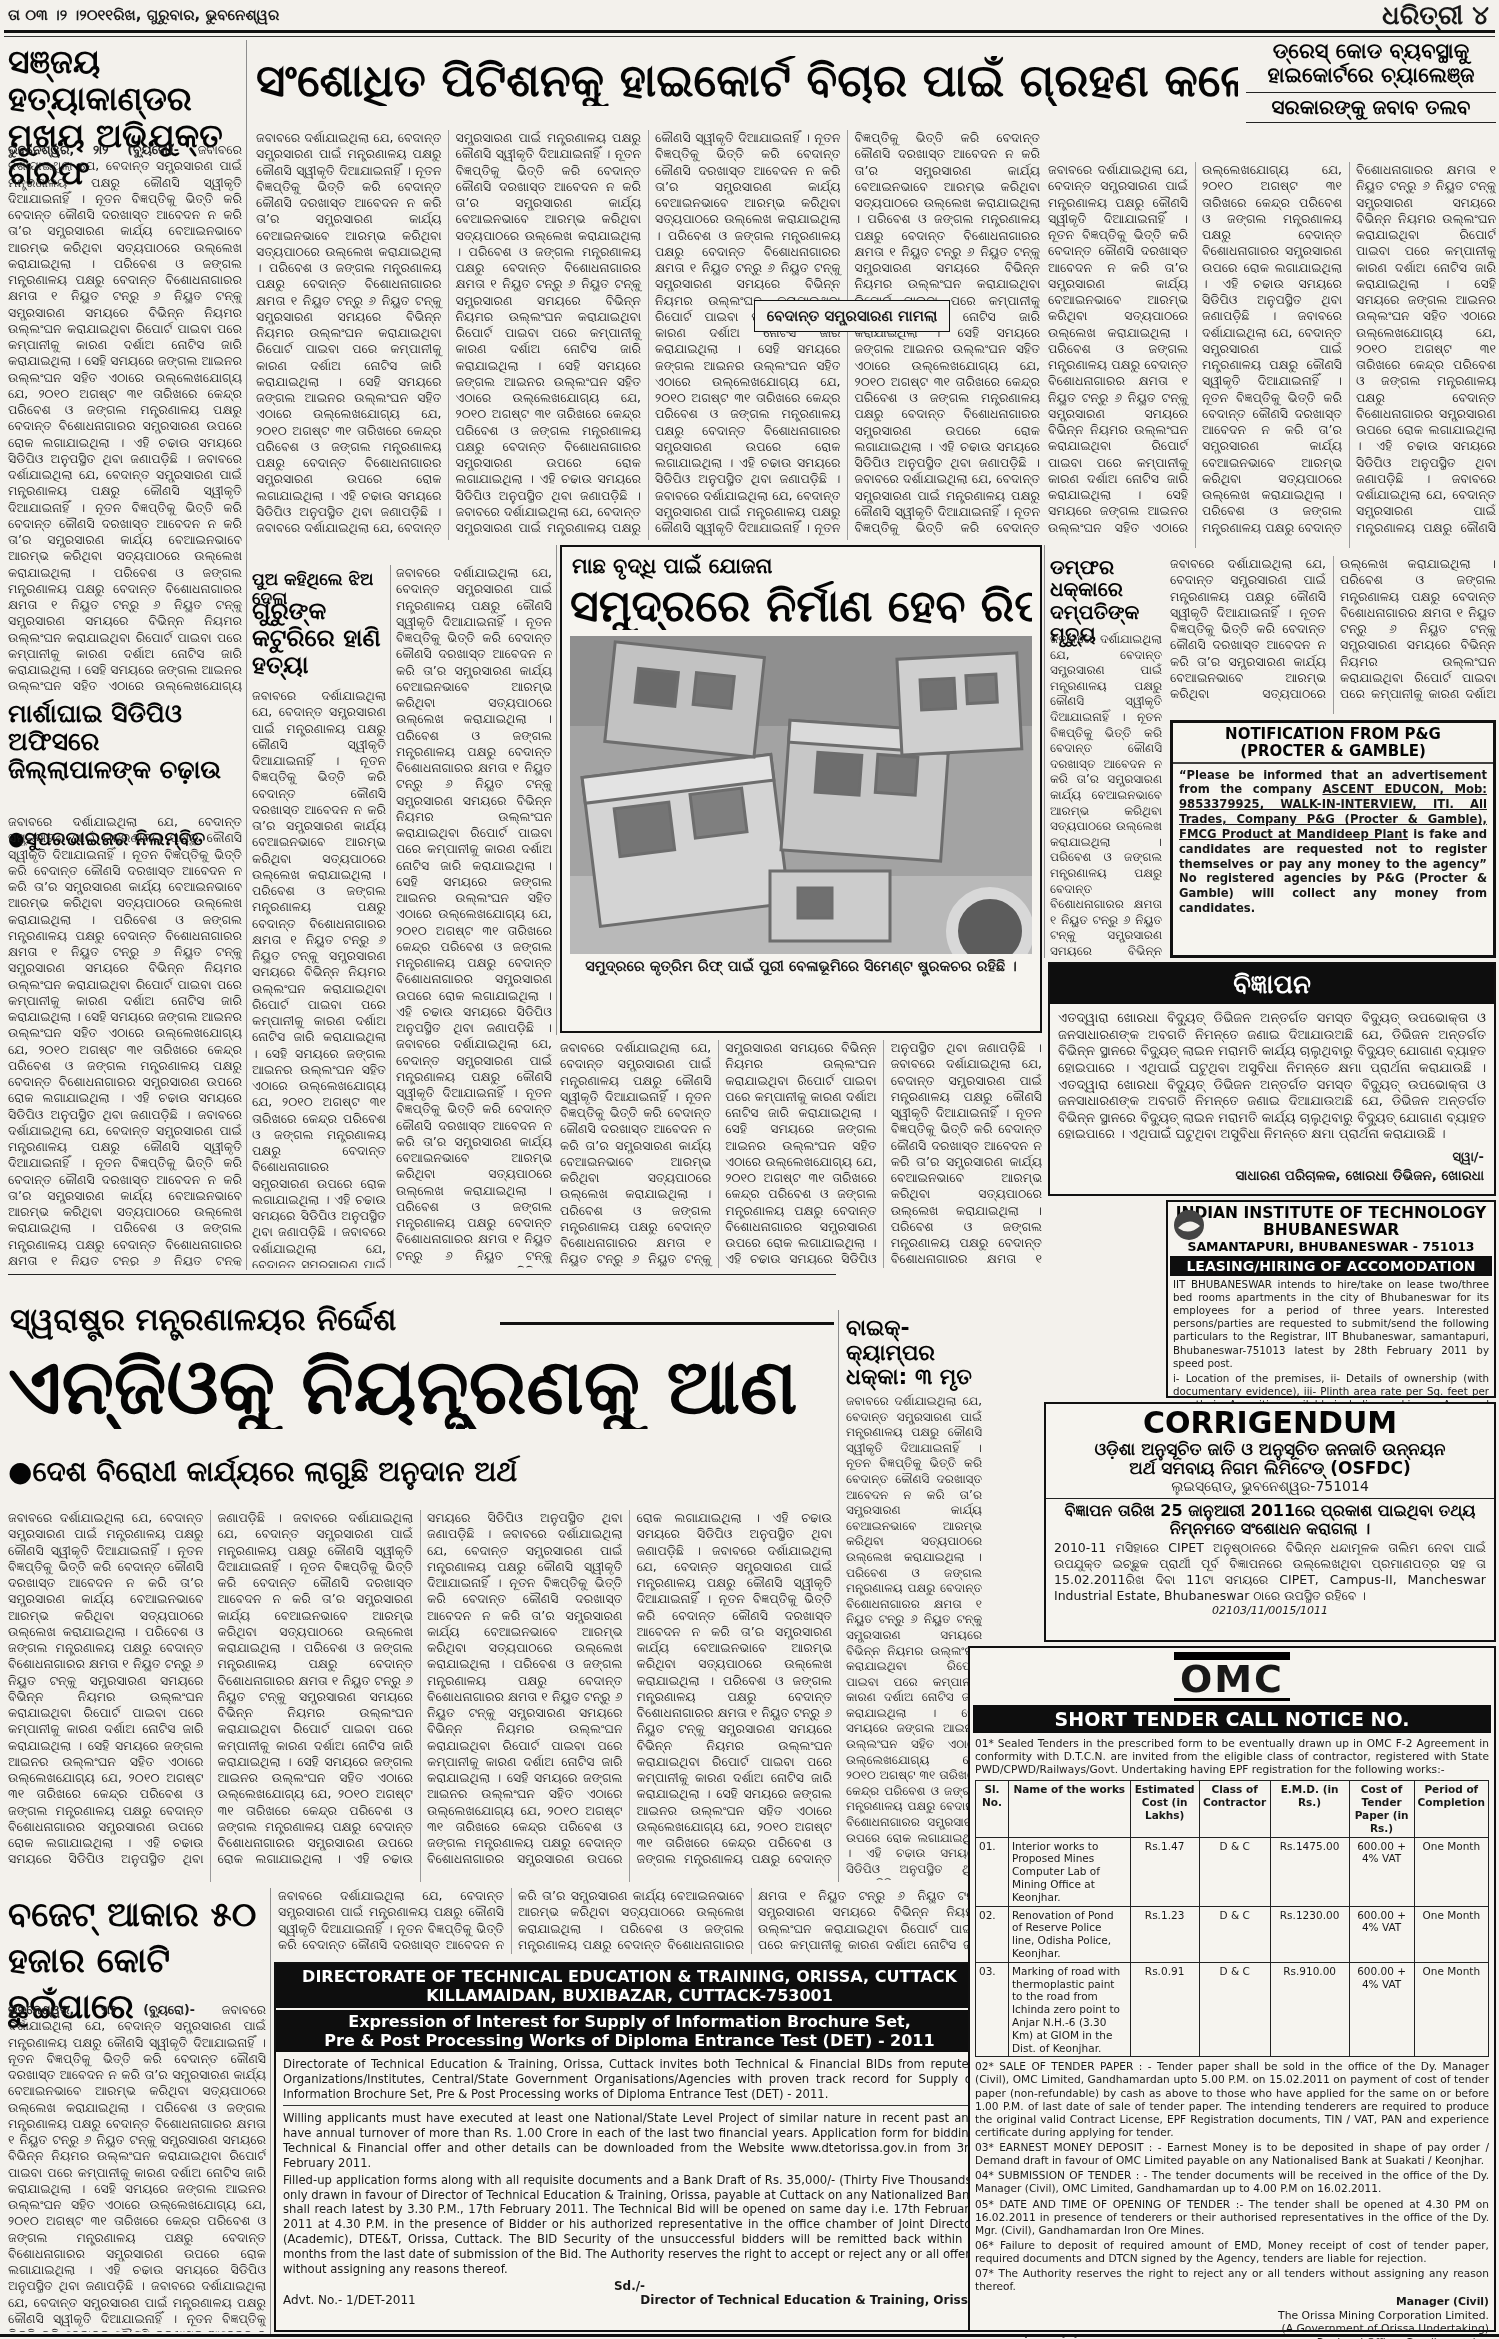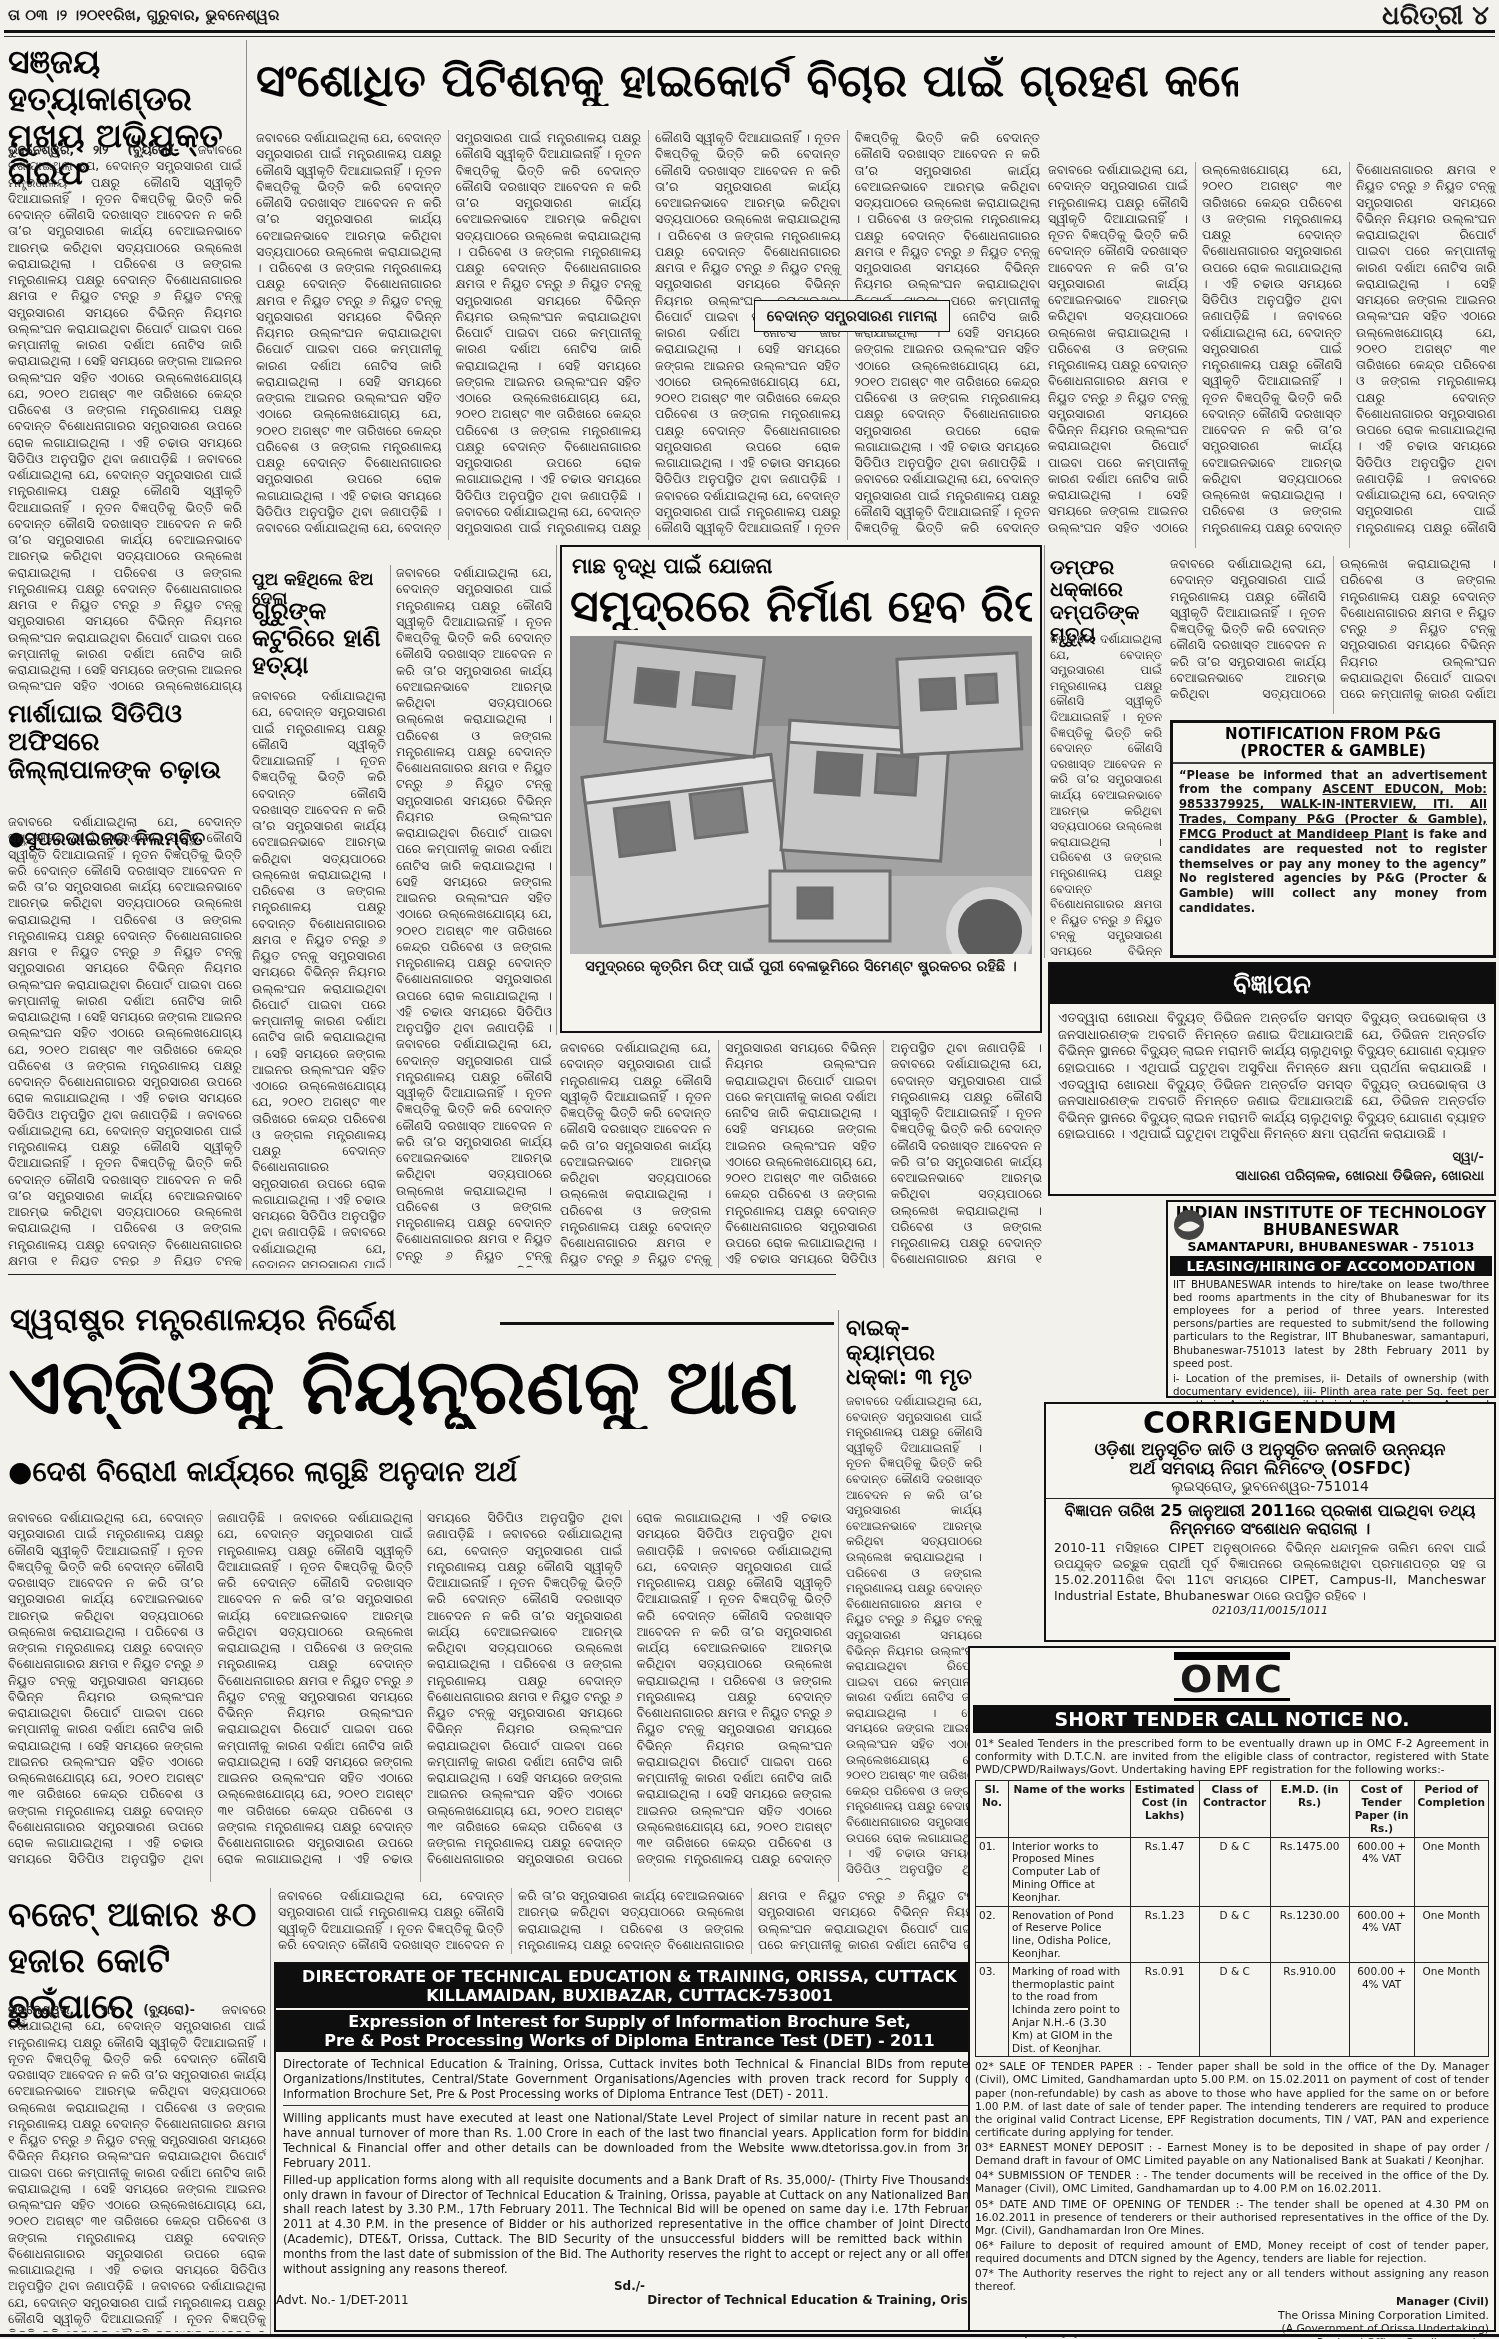--- a/index.html
+++ b/index.html
@@ -49,20 +49,26 @@
     <span>●</span><span>ସୁପରଭାଇଜର ନିଲମ୍ବିତ</span>
   </div>
   <div class="abs body-text" style="left:8px;top:814px;width:234px;height:452px;">ଜବାବରେ ଦର୍ଶାଯାଇଥିଲା ଯେ, ବେଦାନ୍ତ ସମ୍ପ୍ରସାରଣ ପାଇଁ ମନ୍ତ୍ରଣାଳୟ ପକ୍ଷରୁ କୌଣସି ସ୍ୱୀକୃତି ଦିଆଯାଇନାହିଁ । ନୂତନ ବିଜ୍ଞପ୍ତିକୁ ଭିତ୍ତି କରି ବେଦାନ୍ତ କୌଣସି ଦରଖାସ୍ତ ଆବେଦନ ନ କରି ତା’ର ସମ୍ପ୍ରସାରଣ କାର୍ଯ୍ୟ ବେଆଇନଭାବେ ଆରମ୍ଭ କରିଥିବା ସତ୍ୟପାଠରେ ଉଲ୍ଲେଖ କରାଯାଇଥିଲା । ପରିବେଶ ଓ ଜଙ୍ଗଲ ମନ୍ତ୍ରଣାଳୟ ପକ୍ଷରୁ ବେଦାନ୍ତ ବିଶୋଧନାଗାରର କ୍ଷମତା ୧ ନିୟୁତ ଟନ୍‌ରୁ ୬ ନିୟୁତ ଟନ୍‌କୁ ସମ୍ପ୍ରସାରଣ ସମୟରେ ବିଭିନ୍ନ ନିୟମର ଉଲ୍ଲଂଘନ କରାଯାଇଥିବା ରିପୋର୍ଟ ପାଇବା ପରେ କମ୍ପାନୀକୁ କାରଣ ଦର୍ଶାଅ ନୋଟିସ ଜାରି କରାଯାଇଥିଲା । ସେହି ସମୟରେ ଜଙ୍ଗଲ ଆଇନର ଉଲ୍ଲଂଘନ ସହିତ ଏଠାରେ ଉଲ୍ଲେଖଯୋଗ୍ୟ ଯେ, ୨୦୧୦ ଅଗଷ୍ଟ ୩୧ ତାରିଖରେ କେନ୍ଦ୍ର ପରିବେଶ ଓ ଜଙ୍ଗଲ ମନ୍ତ୍ରଣାଳୟ ପକ୍ଷରୁ ବେଦାନ୍ତ ବିଶୋଧନାଗାରର ସମ୍ପ୍ରସାରଣ ଉପରେ ରୋକ ଲଗାଯାଇଥିଲା । ଏହି ଚଢାଉ ସମୟରେ ସିଡିପିଓ ଅନୁପସ୍ଥିତ ଥିବା ଜଣାପଡ଼ିଛି । ଜବାବରେ ଦର୍ଶାଯାଇଥିଲା ଯେ, ବେଦାନ୍ତ ସମ୍ପ୍ରସାରଣ ପାଇଁ ମନ୍ତ୍ରଣାଳୟ ପକ୍ଷରୁ କୌଣସି ସ୍ୱୀକୃତି ଦିଆଯାଇନାହିଁ । ନୂତନ ବିଜ୍ଞପ୍ତିକୁ ଭିତ୍ତି କରି ବେଦାନ୍ତ କୌଣସି ଦରଖାସ୍ତ ଆବେଦନ ନ କରି ତା’ର ସମ୍ପ୍ରସାରଣ କାର୍ଯ୍ୟ ବେଆଇନଭାବେ ଆରମ୍ଭ କରିଥିବା ସତ୍ୟପାଠରେ ଉଲ୍ଲେଖ କରାଯାଇଥିଲା । ପରିବେଶ ଓ ଜଙ୍ଗଲ ମନ୍ତ୍ରଣାଳୟ ପକ୍ଷରୁ ବେଦାନ୍ତ ବିଶୋଧନାଗାରର କ୍ଷମତା ୧ ନିୟୁତ ଟନ୍‌ରୁ ୬ ନିୟୁତ ଟନ୍‌କୁ ସମ୍ପ୍ରସାରଣ ସମୟରେ ବିଭିନ୍ନ ନିୟମର ଉଲ୍ଲଂଘନ କରାଯାଇଥିବା ରିପୋର୍ଟ ପାଇବା ପରେ କମ୍ପାନୀକୁ କାରଣ ଦର୍ଶାଅ ନୋଟିସ ଜାରି କରାଯାଇଥିଲା । ସେହି ସମୟରେ ଜଙ୍ଗଲ ଆଇନର ଉଲ୍ଲଂଘନ ସହିତ ଏଠାରେ ଉଲ୍ଲେଖଯୋଗ୍ୟ ଯେ, ୨୦୧୦ ଅଗଷ୍ଟ ୩୧ ତାରିଖରେ କେନ୍ଦ୍ର ପରିବେଶ ଓ ଜଙ୍ଗଲ ମନ୍ତ୍ରଣାଳୟ ପକ୍ଷରୁ ବେଦାନ୍ତ ବିଶୋଧନାଗାରର ସମ୍ପ୍ରସାରଣ ଉପରେ ରୋକ ଲଗାଯାଇଥିଲା । ଏହି ଚଢାଉ ସମୟରେ ସିଡିପିଓ ଅନୁପସ୍ଥିତ ଥିବା ଜଣାପଡ଼ିଛି ।</div>
 
   <div class="vrule" style="left:246px;top:40px;height:1230px;"></div>
 
   <div class="abs hl nowrap" style="left:256px;top:56px;width:982px;font-size:45px;">ସଂଶୋଧିତ ପିଟିଶନକୁ ହାଇକୋର୍ଟ ବିଚାର ପାଇଁ ଗ୍ରହଣ କଲେ</div>
   <div class="abs body-text cols4" style="left:256px;top:130px;width:784px;height:410px;">ଜବାବରେ ଦର୍ଶାଯାଇଥିଲା ଯେ, ବେଦାନ୍ତ ସମ୍ପ୍ରସାରଣ ପାଇଁ ମନ୍ତ୍ରଣାଳୟ ପକ୍ଷରୁ କୌଣସି ସ୍ୱୀକୃତି ଦିଆଯାଇନାହିଁ । ନୂତନ ବିଜ୍ଞପ୍ତିକୁ ଭିତ୍ତି କରି ବେଦାନ୍ତ କୌଣସି ଦରଖାସ୍ତ ଆବେଦନ ନ କରି ତା’ର ସମ୍ପ୍ରସାରଣ କାର୍ଯ୍ୟ ବେଆଇନଭାବେ ଆରମ୍ଭ କରିଥିବା ସତ୍ୟପାଠରେ ଉଲ୍ଲେଖ କରାଯାଇଥିଲା । ପରିବେଶ ଓ ଜଙ୍ଗଲ ମନ୍ତ୍ରଣାଳୟ ପକ୍ଷରୁ ବେଦାନ୍ତ ବିଶୋଧନାଗାରର କ୍ଷମତା ୧ ନିୟୁତ ଟନ୍‌ରୁ ୬ ନିୟୁତ ଟନ୍‌କୁ ସମ୍ପ୍ରସାରଣ ସମୟରେ ବିଭିନ୍ନ ନିୟମର ଉଲ୍ଲଂଘନ କରାଯାଇଥିବା ରିପୋର୍ଟ ପାଇବା ପରେ କମ୍ପାନୀକୁ କାରଣ ଦର୍ଶାଅ ନୋଟିସ ଜାରି କରାଯାଇଥିଲା । ସେହି ସମୟରେ ଜଙ୍ଗଲ ଆଇନର ଉଲ୍ଲଂଘନ ସହିତ ଏଠାରେ ଉଲ୍ଲେଖଯୋଗ୍ୟ ଯେ, ୨୦୧୦ ଅଗଷ୍ଟ ୩୧ ତାରିଖରେ କେନ୍ଦ୍ର ପରିବେଶ ଓ ଜଙ୍ଗଲ ମନ୍ତ୍ରଣାଳୟ ପକ୍ଷରୁ ବେଦାନ୍ତ ବିଶୋଧନାଗାରର ସମ୍ପ୍ରସାରଣ ଉପରେ ରୋକ ଲଗାଯାଇଥିଲା । ଏହି ଚଢାଉ ସମୟରେ ସିଡିପିଓ ଅନୁପସ୍ଥିତ ଥିବା ଜଣାପଡ଼ିଛି । ଜବାବରେ ଦର୍ଶାଯାଇଥିଲା ଯେ, ବେଦାନ୍ତ ସମ୍ପ୍ରସାରଣ ପାଇଁ ମନ୍ତ୍ରଣାଳୟ ପକ୍ଷରୁ କୌଣସି ସ୍ୱୀକୃତି ଦିଆଯାଇନାହିଁ । ନୂତନ ବିଜ୍ଞପ୍ତିକୁ ଭିତ୍ତି କରି ବେଦାନ୍ତ କୌଣସି ଦରଖାସ୍ତ ଆବେଦନ ନ କରି ତା’ର ସମ୍ପ୍ରସାରଣ କାର୍ଯ୍ୟ ବେଆଇନଭାବେ ଆରମ୍ଭ କରିଥିବା ସତ୍ୟପାଠରେ ଉଲ୍ଲେଖ କରାଯାଇଥିଲା । ପରିବେଶ ଓ ଜଙ୍ଗଲ ମନ୍ତ୍ରଣାଳୟ ପକ୍ଷରୁ ବେଦାନ୍ତ ବିଶୋଧନାଗାରର କ୍ଷମତା ୧ ନିୟୁତ ଟନ୍‌ରୁ ୬ ନିୟୁତ ଟନ୍‌କୁ ସମ୍ପ୍ରସାରଣ ସମୟରେ ବିଭିନ୍ନ ନିୟମର ଉଲ୍ଲଂଘନ କରାଯାଇଥିବା ରିପୋର୍ଟ ପାଇବା ପରେ କମ୍ପାନୀକୁ କାରଣ ଦର୍ଶାଅ ନୋଟିସ ଜାରି କରାଯାଇଥିଲା । ସେହି ସମୟରେ ଜଙ୍ଗଲ ଆଇନର ଉଲ୍ଲଂଘନ ସହିତ ଏଠାରେ ଉଲ୍ଲେଖଯୋଗ୍ୟ ଯେ, ୨୦୧୦ ଅଗଷ୍ଟ ୩୧ ତାରିଖରେ କେନ୍ଦ୍ର ପରିବେଶ ଓ ଜଙ୍ଗଲ ମନ୍ତ୍ରଣାଳୟ ପକ୍ଷରୁ ବେଦାନ୍ତ ବିଶୋଧନାଗାରର ସମ୍ପ୍ରସାରଣ ଉପରେ ରୋକ ଲଗାଯାଇଥିଲା । ଏହି ଚଢାଉ ସମୟରେ ସିଡିପିଓ ଅନୁପସ୍ଥିତ ଥିବା ଜଣାପଡ଼ିଛି । ଜବାବରେ ଦର୍ଶାଯାଇଥିଲା ଯେ, ବେଦାନ୍ତ ସମ୍ପ୍ରସାରଣ ପାଇଁ ମନ୍ତ୍ରଣାଳୟ ପକ୍ଷରୁ କୌଣସି ସ୍ୱୀକୃତି ଦିଆଯାଇନାହିଁ । ନୂତନ ବିଜ୍ଞପ୍ତିକୁ ଭିତ୍ତି କରି ବେଦାନ୍ତ କୌଣସି ଦରଖାସ୍ତ ଆବେଦନ ନ କରି ତା’ର ସମ୍ପ୍ରସାରଣ କାର୍ଯ୍ୟ ବେଆଇନଭାବେ ଆରମ୍ଭ କରିଥିବା ସତ୍ୟପାଠରେ ଉଲ୍ଲେଖ କରାଯାଇଥିଲା । ପରିବେଶ ଓ ଜଙ୍ଗଲ ମନ୍ତ୍ରଣାଳୟ ପକ୍ଷରୁ ବେଦାନ୍ତ ବିଶୋଧନାଗାରର କ୍ଷମତା ୧ ନିୟୁତ ଟନ୍‌ରୁ ୬ ନିୟୁତ ଟନ୍‌କୁ ସମ୍ପ୍ରସାରଣ ସମୟରେ ବିଭିନ୍ନ ନିୟମର ଉଲ୍ଲଂଘନ କରାଯାଇଥିବା ରିପୋର୍ଟ ପାଇବା ପରେ କମ୍ପାନୀକୁ କାରଣ ଦର୍ଶାଅ ନୋଟିସ ଜାରି କରାଯାଇଥିଲା । ସେହି ସମୟରେ ଜଙ୍ଗଲ ଆଇନର ଉଲ୍ଲଂଘନ ସହିତ ଏଠାରେ ଉଲ୍ଲେଖଯୋଗ୍ୟ ଯେ, ୨୦୧୦ ଅଗଷ୍ଟ ୩୧ ତାରିଖରେ କେନ୍ଦ୍ର ପରିବେଶ ଓ ଜଙ୍ଗଲ ମନ୍ତ୍ରଣାଳୟ ପକ୍ଷରୁ ବେଦାନ୍ତ ବିଶୋଧନାଗାରର ସମ୍ପ୍ରସାରଣ ଉପରେ ରୋକ ଲଗାଯାଇଥିଲା । ଏହି ଚଢାଉ ସମୟରେ ସିଡିପିଓ ଅନୁପସ୍ଥିତ ଥିବା ଜଣାପଡ଼ିଛି । ଜବାବରେ ଦର୍ଶାଯାଇଥିଲା ଯେ, ବେଦାନ୍ତ ସମ୍ପ୍ରସାରଣ ପାଇଁ ମନ୍ତ୍ରଣାଳୟ ପକ୍ଷରୁ କୌଣସି ସ୍ୱୀକୃତି ଦିଆଯାଇନାହିଁ । ନୂତନ ବିଜ୍ଞପ୍ତିକୁ ଭିତ୍ତି କରି ବେଦାନ୍ତ କୌଣସି ଦରଖାସ୍ତ ଆବେଦନ ନ କରି ତା’ର ସମ୍ପ୍ରସାରଣ କାର୍ଯ୍ୟ ବେଆଇନଭାବେ ଆରମ୍ଭ କରିଥିବା ସତ୍ୟପାଠରେ ଉଲ୍ଲେଖ କରାଯାଇଥିଲା । ପରିବେଶ ଓ ଜଙ୍ଗଲ ମନ୍ତ୍ରଣାଳୟ ପକ୍ଷରୁ ବେଦାନ୍ତ ବିଶୋଧନାଗାରର କ୍ଷମତା ୧ ନିୟୁତ ଟନ୍‌ରୁ ୬ ନିୟୁତ ଟନ୍‌କୁ ସମ୍ପ୍ରସାରଣ ସମୟରେ ବିଭିନ୍ନ ନିୟମର ଉଲ୍ଲଂଘନ କରାଯାଇଥିବା ରିପୋର୍ଟ ପାଇବା ପରେ କମ୍ପାନୀକୁ କାରଣ ଦର୍ଶାଅ ନୋଟିସ ଜାରି କରାଯାଇଥିଲା । ସେହି ସମୟରେ ଜଙ୍ଗଲ ଆଇନର ଉଲ୍ଲଂଘନ ସହିତ ଏଠାରେ ଉଲ୍ଲେଖଯୋଗ୍ୟ ଯେ, ୨୦୧୦ ଅଗଷ୍ଟ ୩୧ ତାରିଖରେ କେନ୍ଦ୍ର ପରିବେଶ ଓ ଜଙ୍ଗଲ ମନ୍ତ୍ରଣାଳୟ ପକ୍ଷରୁ ବେଦାନ୍ତ ବିଶୋଧନାଗାରର ସମ୍ପ୍ରସାରଣ ଉପରେ ରୋକ ଲଗାଯାଇଥିଲା । ଏହି ଚଢାଉ ସମୟରେ ସିଡିପିଓ ଅନୁପସ୍ଥିତ ଥିବା ଜଣାପଡ଼ିଛି । ଜବାବରେ ଦର୍ଶାଯାଇଥିଲା ଯେ, ବେଦାନ୍ତ ସମ୍ପ୍ରସାରଣ ପାଇଁ ମନ୍ତ୍ରଣାଳୟ ପକ୍ଷରୁ କୌଣସି ସ୍ୱୀକୃତି ଦିଆଯାଇନାହିଁ । ନୂତନ ବିଜ୍ଞପ୍ତିକୁ ଭିତ୍ତି କରି ବେଦାନ୍ତ କୌଣସି ଦରଖାସ୍ତ ଆବେଦନ ନ କରି ତା’ର ସମ୍ପ୍ରସାରଣ କାର୍ଯ୍ୟ ବେଆଇନଭାବେ ଆରମ୍ଭ କରିଥିବା ସତ୍ୟପାଠରେ ଉଲ୍ଲେଖ କରାଯାଇଥିଲା । ପରିବେଶ ଓ ଜଙ୍ଗଲ ମନ୍ତ୍ରଣାଳୟ ପକ୍ଷରୁ ବେଦାନ୍ତ ବିଶୋଧନାଗାରର କ୍ଷମତା ୧ ନିୟୁତ ଟନ୍‌ରୁ ୬ ନିୟୁତ ଟନ୍‌କୁ ସମ୍ପ୍ରସାରଣ ସମୟରେ ବିଭିନ୍ନ ନିୟମର ଉଲ୍ଲଂଘନ କରାଯାଇଥିବା ରିପୋର୍ଟ ପାଇବା ପରେ କମ୍ପାନୀକୁ କାରଣ ଦର୍ଶାଅ ନୋଟିସ ଜାରି କରାଯାଇଥିଲା । ସେହି ସମୟରେ ଜଙ୍ଗଲ ଆଇନର ଉଲ୍ଲଂଘନ ସହିତ ଏଠାରେ ଉଲ୍ଲେଖଯୋଗ୍ୟ ଯେ, ୨୦୧୦ ଅଗଷ୍ଟ ୩୧ ତାରିଖରେ କେନ୍ଦ୍ର ପରିବେଶ ଓ ଜଙ୍ଗଲ ମନ୍ତ୍ରଣାଳୟ ପକ୍ଷରୁ ବେଦାନ୍ତ ବିଶୋଧନାଗାରର ସମ୍ପ୍ରସାରଣ ଉପରେ ରୋକ ଲଗାଯାଇଥିଲା । ଏହି ଚଢାଉ ସମୟରେ ସିଡିପିଓ ଅନୁପସ୍ଥିତ ଥିବା ଜଣାପଡ଼ିଛି ।</div>
   <div class="abs center" style="left:754px;top:300px;width:194px;height:30px;border:1.5px solid #111;background:#f3f1ec;font-weight:bold;font-size:15px;line-height:30px;">ବେଦାନ୍ତ ସମ୍ପ୍ରସାରଣ ମାମଲା</div>
 
+  <div class="abs" style="left:1246px;top:40px;width:250px;height:118px;">
+    <div class="hl center" style="font-size:21px;">ଡ୍ରେସ୍ କୋଡ ବ୍ୟବସ୍ଥାକୁ ହାଇକୋର୍ଟରେ ଚ୍ୟାଲେଞ୍ଜ</div>
+    <div style="height:1px;background:#222;margin:5px 0 3px;"></div>
+    <div class="hl center" style="font-size:20px;">ସରକାରଙ୍କୁ ଜବାବ ତଲବ</div>
+    <div style="height:1px;background:#222;margin:4px 0 0;"></div>
+  </div>
   <div class="abs body-text cols3" style="left:1048px;top:162px;width:448px;height:386px;">ଜବାବରେ ଦର୍ଶାଯାଇଥିଲା ଯେ, ବେଦାନ୍ତ ସମ୍ପ୍ରସାରଣ ପାଇଁ ମନ୍ତ୍ରଣାଳୟ ପକ୍ଷରୁ କୌଣସି ସ୍ୱୀକୃତି ଦିଆଯାଇନାହିଁ । ନୂତନ ବିଜ୍ଞପ୍ତିକୁ ଭିତ୍ତି କରି ବେଦାନ୍ତ କୌଣସି ଦରଖାସ୍ତ ଆବେଦନ ନ କରି ତା’ର ସମ୍ପ୍ରସାରଣ କାର୍ଯ୍ୟ ବେଆଇନଭାବେ ଆରମ୍ଭ କରିଥିବା ସତ୍ୟପାଠରେ ଉଲ୍ଲେଖ କରାଯାଇଥିଲା । ପରିବେଶ ଓ ଜଙ୍ଗଲ ମନ୍ତ୍ରଣାଳୟ ପକ୍ଷରୁ ବେଦାନ୍ତ ବିଶୋଧନାଗାରର କ୍ଷମତା ୧ ନିୟୁତ ଟନ୍‌ରୁ ୬ ନିୟୁତ ଟନ୍‌କୁ ସମ୍ପ୍ରସାରଣ ସମୟରେ ବିଭିନ୍ନ ନିୟମର ଉଲ୍ଲଂଘନ କରାଯାଇଥିବା ରିପୋର୍ଟ ପାଇବା ପରେ କମ୍ପାନୀକୁ କାରଣ ଦର୍ଶାଅ ନୋଟିସ ଜାରି କରାଯାଇଥିଲା । ସେହି ସମୟରେ ଜଙ୍ଗଲ ଆଇନର ଉଲ୍ଲଂଘନ ସହିତ ଏଠାରେ ଉଲ୍ଲେଖଯୋଗ୍ୟ ଯେ, ୨୦୧୦ ଅଗଷ୍ଟ ୩୧ ତାରିଖରେ କେନ୍ଦ୍ର ପରିବେଶ ଓ ଜଙ୍ଗଲ ମନ୍ତ୍ରଣାଳୟ ପକ୍ଷରୁ ବେଦାନ୍ତ ବିଶୋଧନାଗାରର ସମ୍ପ୍ରସାରଣ ଉପରେ ରୋକ ଲଗାଯାଇଥିଲା । ଏହି ଚଢାଉ ସମୟରେ ସିଡିପିଓ ଅନୁପସ୍ଥିତ ଥିବା ଜଣାପଡ଼ିଛି । ଜବାବରେ ଦର୍ଶାଯାଇଥିଲା ଯେ, ବେଦାନ୍ତ ସମ୍ପ୍ରସାରଣ ପାଇଁ ମନ୍ତ୍ରଣାଳୟ ପକ୍ଷରୁ କୌଣସି ସ୍ୱୀକୃତି ଦିଆଯାଇନାହିଁ । ନୂତନ ବିଜ୍ଞପ୍ତିକୁ ଭିତ୍ତି କରି ବେଦାନ୍ତ କୌଣସି ଦରଖାସ୍ତ ଆବେଦନ ନ କରି ତା’ର ସମ୍ପ୍ରସାରଣ କାର୍ଯ୍ୟ ବେଆଇନଭାବେ ଆରମ୍ଭ କରିଥିବା ସତ୍ୟପାଠରେ ଉଲ୍ଲେଖ କରାଯାଇଥିଲା । ପରିବେଶ ଓ ଜଙ୍ଗଲ ମନ୍ତ୍ରଣାଳୟ ପକ୍ଷରୁ ବେଦାନ୍ତ ବିଶୋଧନାଗାରର କ୍ଷମତା ୧ ନିୟୁତ ଟନ୍‌ରୁ ୬ ନିୟୁତ ଟନ୍‌କୁ ସମ୍ପ୍ରସାରଣ ସମୟରେ ବିଭିନ୍ନ ନିୟମର ଉଲ୍ଲଂଘନ କରାଯାଇଥିବା ରିପୋର୍ଟ ପାଇବା ପରେ କମ୍ପାନୀକୁ କାରଣ ଦର୍ଶାଅ ନୋଟିସ ଜାରି କରାଯାଇଥିଲା । ସେହି ସମୟରେ ଜଙ୍ଗଲ ଆଇନର ଉଲ୍ଲଂଘନ ସହିତ ଏଠାରେ ଉଲ୍ଲେଖଯୋଗ୍ୟ ଯେ, ୨୦୧୦ ଅଗଷ୍ଟ ୩୧ ତାରିଖରେ କେନ୍ଦ୍ର ପରିବେଶ ଓ ଜଙ୍ଗଲ ମନ୍ତ୍ରଣାଳୟ ପକ୍ଷରୁ ବେଦାନ୍ତ ବିଶୋଧନାଗାରର ସମ୍ପ୍ରସାରଣ ଉପରେ ରୋକ ଲଗାଯାଇଥିଲା । ଏହି ଚଢାଉ ସମୟରେ ସିଡିପିଓ ଅନୁପସ୍ଥିତ ଥିବା ଜଣାପଡ଼ିଛି । ଜବାବରେ ଦର୍ଶାଯାଇଥିଲା ଯେ, ବେଦାନ୍ତ ସମ୍ପ୍ରସାରଣ ପାଇଁ ମନ୍ତ୍ରଣାଳୟ ପକ୍ଷରୁ କୌଣସି ସ୍ୱୀକୃତି ଦିଆଯାଇନାହିଁ । ନୂତନ ବିଜ୍ଞପ୍ତିକୁ ଭିତ୍ତି କରି ବେଦାନ୍ତ କୌଣସି ଦରଖାସ୍ତ ଆବେଦନ ନ କରି ତା’ର ସମ୍ପ୍ରସାରଣ କାର୍ଯ୍ୟ ବେଆଇନଭାବେ ଆରମ୍ଭ କରିଥିବା ସତ୍ୟପାଠରେ ଉଲ୍ଲେଖ କରାଯାଇଥିଲା । ପରିବେଶ ଓ ଜଙ୍ଗଲ ମନ୍ତ୍ରଣାଳୟ ପକ୍ଷରୁ ବେଦାନ୍ତ ବିଶୋଧନାଗାରର କ୍ଷମତା ୧ ନିୟୁତ ଟନ୍‌ରୁ ୬ ନିୟୁତ ଟନ୍‌କୁ ସମ୍ପ୍ରସାରଣ ସମୟରେ ବିଭିନ୍ନ ନିୟମର ଉଲ୍ଲଂଘନ କରାଯାଇଥିବା ରିପୋର୍ଟ ପାଇବା ପରେ କମ୍ପାନୀକୁ କାରଣ ଦର୍ଶାଅ ନୋଟିସ ଜାରି କରାଯାଇଥିଲା । ସେହି ସମୟରେ ଜଙ୍ଗଲ ଆଇନର ଉଲ୍ଲଂଘନ ସହିତ ଏଠାରେ ଉଲ୍ଲେଖଯୋଗ୍ୟ ଯେ, ୨୦୧୦ ଅଗଷ୍ଟ ୩୧ ତାରିଖରେ କେନ୍ଦ୍ର ପରିବେଶ ଓ ଜଙ୍ଗଲ ମନ୍ତ୍ରଣାଳୟ ପକ୍ଷରୁ ବେଦାନ୍ତ ବିଶୋଧନାଗାରର ସମ୍ପ୍ରସାରଣ ଉପରେ ରୋକ ଲଗାଯାଇଥିଲା । ଏହି ଚଢାଉ ସମୟରେ ସିଡିପିଓ ଅନୁପସ୍ଥିତ ଥିବା ଜଣାପଡ଼ିଛି ।</div>
   <div class="abs body-text cols2" style="left:1170px;top:556px;width:326px;height:158px;">ଜବାବରେ ଦର୍ଶାଯାଇଥିଲା ଯେ, ବେଦାନ୍ତ ସମ୍ପ୍ରସାରଣ ପାଇଁ ମନ୍ତ୍ରଣାଳୟ ପକ୍ଷରୁ କୌଣସି ସ୍ୱୀକୃତି ଦିଆଯାଇନାହିଁ । ନୂତନ ବିଜ୍ଞପ୍ତିକୁ ଭିତ୍ତି କରି ବେଦାନ୍ତ କୌଣସି ଦରଖାସ୍ତ ଆବେଦନ ନ କରି ତା’ର ସମ୍ପ୍ରସାରଣ କାର୍ଯ୍ୟ ବେଆଇନଭାବେ ଆରମ୍ଭ କରିଥିବା ସତ୍ୟପାଠରେ ଉଲ୍ଲେଖ କରାଯାଇଥିଲା । ପରିବେଶ ଓ ଜଙ୍ଗଲ ମନ୍ତ୍ରଣାଳୟ ପକ୍ଷରୁ ବେଦାନ୍ତ ବିଶୋଧନାଗାରର କ୍ଷମତା ୧ ନିୟୁତ ଟନ୍‌ରୁ ୬ ନିୟୁତ ଟନ୍‌କୁ ସମ୍ପ୍ରସାରଣ ସମୟରେ ବିଭିନ୍ନ ନିୟମର ଉଲ୍ଲଂଘନ କରାଯାଇଥିବା ରିପୋର୍ଟ ପାଇବା ପରେ କମ୍ପାନୀକୁ କାରଣ ଦର୍ଶାଅ ନୋଟିସ ଜାରି କରାଯାଇଥିଲା । ସେହି ସମୟରେ ଜଙ୍ଗଲ ଆଇନର ଉଲ୍ଲଂଘନ ସହିତ ଏଠାରେ ଉଲ୍ଲେଖଯୋଗ୍ୟ ଯେ, ୨୦୧୦ ଅଗଷ୍ଟ ୩୧ ତାରିଖରେ କେନ୍ଦ୍ର ପରିବେଶ ଓ ଜଙ୍ଗଲ ମନ୍ତ୍ରଣାଳୟ ପକ୍ଷରୁ ବେଦାନ୍ତ ବିଶୋଧନାଗାରର ସମ୍ପ୍ରସାରଣ ଉପରେ ରୋକ ଲଗାଯାଇଥିଲା । ଏହି ଚଢାଉ ସମୟରେ ସିଡିପିଓ ଅନୁପସ୍ଥିତ ଥିବା ଜଣାପଡ଼ିଛି ।</div>
 
   <div class="abs hl" style="left:252px;top:570px;width:134px;font-size:17px;">ପୁଅ କହିଥିଲେ ଝିଅ ଦେଲା</div>
   <div class="abs hl" style="left:252px;top:598px;width:134px;font-size:24px;">ଗୁରୁଙ୍କ କଟୁରିରେ ହାଣି ହତ୍ୟା</div>
   <div class="abs body-text" style="left:252px;top:688px;width:134px;height:580px;">ଜବାବରେ ଦର୍ଶାଯାଇଥିଲା ଯେ, ବେଦାନ୍ତ ସମ୍ପ୍ରସାରଣ ପାଇଁ ମନ୍ତ୍ରଣାଳୟ ପକ୍ଷରୁ କୌଣସି ସ୍ୱୀକୃତି ଦିଆଯାଇନାହିଁ । ନୂତନ ବିଜ୍ଞପ୍ତିକୁ ଭିତ୍ତି କରି ବେଦାନ୍ତ କୌଣସି ଦରଖାସ୍ତ ଆବେଦନ ନ କରି ତା’ର ସମ୍ପ୍ରସାରଣ କାର୍ଯ୍ୟ ବେଆଇନଭାବେ ଆରମ୍ଭ କରିଥିବା ସତ୍ୟପାଠରେ ଉଲ୍ଲେଖ କରାଯାଇଥିଲା । ପରିବେଶ ଓ ଜଙ୍ଗଲ ମନ୍ତ୍ରଣାଳୟ ପକ୍ଷରୁ ବେଦାନ୍ତ ବିଶୋଧନାଗାରର କ୍ଷମତା ୧ ନିୟୁତ ଟନ୍‌ରୁ ୬ ନିୟୁତ ଟନ୍‌କୁ ସମ୍ପ୍ରସାରଣ ସମୟରେ ବିଭିନ୍ନ ନିୟମର ଉଲ୍ଲଂଘନ କରାଯାଇଥିବା ରିପୋର୍ଟ ପାଇବା ପରେ କମ୍ପାନୀକୁ କାରଣ ଦର୍ଶାଅ ନୋଟିସ ଜାରି କରାଯାଇଥିଲା । ସେହି ସମୟରେ ଜଙ୍ଗଲ ଆଇନର ଉଲ୍ଲଂଘନ ସହିତ ଏଠାରେ ଉଲ୍ଲେଖଯୋଗ୍ୟ ଯେ, ୨୦୧୦ ଅଗଷ୍ଟ ୩୧ ତାରିଖରେ କେନ୍ଦ୍ର ପରିବେଶ ଓ ଜଙ୍ଗଲ ମନ୍ତ୍ରଣାଳୟ ପକ୍ଷରୁ ବେଦାନ୍ତ ବିଶୋଧନାଗାରର ସମ୍ପ୍ରସାରଣ ଉପରେ ରୋକ ଲଗାଯାଇଥିଲା । ଏହି ଚଢାଉ ସମୟରେ ସିଡିପିଓ ଅନୁପସ୍ଥିତ ଥିବା ଜଣାପଡ଼ିଛି । ଜବାବରେ ଦର୍ଶାଯାଇଥିଲା ଯେ, ବେଦାନ୍ତ ସମ୍ପ୍ରସାରଣ ପାଇଁ ମନ୍ତ୍ରଣାଳୟ ପକ୍ଷରୁ କୌଣସି ସ୍ୱୀକୃତି ଦିଆଯାଇନାହିଁ । ନୂତନ ବିଜ୍ଞପ୍ତିକୁ ଭିତ୍ତି କରି ବେଦାନ୍ତ କୌଣସି ଦରଖାସ୍ତ ଆବେଦନ ନ କରି ତା’ର ସମ୍ପ୍ରସାରଣ କାର୍ଯ୍ୟ ବେଆଇନଭାବେ ଆରମ୍ଭ କରିଥିବା ସତ୍ୟପାଠରେ ଉଲ୍ଲେଖ କରାଯାଇଥିଲା । ପରିବେଶ ଓ ଜଙ୍ଗଲ ମନ୍ତ୍ରଣାଳୟ ପକ୍ଷରୁ ବେଦାନ୍ତ ବିଶୋଧନାଗାରର କ୍ଷମତା ୧ ନିୟୁତ ଟନ୍‌ରୁ ୬ ନିୟୁତ ଟନ୍‌କୁ ସମ୍ପ୍ରସାରଣ ସମୟରେ ବିଭିନ୍ନ ନିୟମର ଉଲ୍ଲଂଘନ କରାଯାଇଥିବା ରିପୋର୍ଟ ପାଇବା ପରେ କମ୍ପାନୀକୁ କାରଣ ଦର୍ଶାଅ ନୋଟିସ ଜାରି କରାଯାଇଥିଲା । ସେହି ସମୟରେ ଜଙ୍ଗଲ ଆଇନର ଉଲ୍ଲଂଘନ ସହିତ ଏଠାରେ ଉଲ୍ଲେଖଯୋଗ୍ୟ ଯେ, ୨୦୧୦ ଅଗଷ୍ଟ ୩୧ ତାରିଖରେ କେନ୍ଦ୍ର ପରିବେଶ ଓ ଜଙ୍ଗଲ ମନ୍ତ୍ରଣାଳୟ ପକ୍ଷରୁ ବେଦାନ୍ତ ବିଶୋଧନାଗାରର ସମ୍ପ୍ରସାରଣ ଉପରେ ରୋକ ଲଗାଯାଇଥିଲା । ଏହି ଚଢାଉ ସମୟରେ ସିଡିପିଓ ଅନୁପସ୍ଥିତ ଥିବା ଜଣାପଡ଼ିଛି ।</div>
   <div class="vrule" style="left:390px;top:565px;height:703px;"></div>
   <div class="abs body-text" style="left:396px;top:565px;width:156px;height:703px;">ଜବାବରେ ଦର୍ଶାଯାଇଥିଲା ଯେ, ବେଦାନ୍ତ ସମ୍ପ୍ରସାରଣ ପାଇଁ ମନ୍ତ୍ରଣାଳୟ ପକ୍ଷରୁ କୌଣସି ସ୍ୱୀକୃତି ଦିଆଯାଇନାହିଁ । ନୂତନ ବିଜ୍ଞପ୍ତିକୁ ଭିତ୍ତି କରି ବେଦାନ୍ତ କୌଣସି ଦରଖାସ୍ତ ଆବେଦନ ନ କରି ତା’ର ସମ୍ପ୍ରସାରଣ କାର୍ଯ୍ୟ ବେଆଇନଭାବେ ଆରମ୍ଭ କରିଥିବା ସତ୍ୟପାଠରେ ଉଲ୍ଲେଖ କରାଯାଇଥିଲା । ପରିବେଶ ଓ ଜଙ୍ଗଲ ମନ୍ତ୍ରଣାଳୟ ପକ୍ଷରୁ ବେଦାନ୍ତ ବିଶୋଧନାଗାରର କ୍ଷମତା ୧ ନିୟୁତ ଟନ୍‌ରୁ ୬ ନିୟୁତ ଟନ୍‌କୁ ସମ୍ପ୍ରସାରଣ ସମୟରେ ବିଭିନ୍ନ ନିୟମର ଉଲ୍ଲଂଘନ କରାଯାଇଥିବା ରିପୋର୍ଟ ପାଇବା ପରେ କମ୍ପାନୀକୁ କାରଣ ଦର୍ଶାଅ ନୋଟିସ ଜାରି କରାଯାଇଥିଲା । ସେହି ସମୟରେ ଜଙ୍ଗଲ ଆଇନର ଉଲ୍ଲଂଘନ ସହିତ ଏଠାରେ ଉଲ୍ଲେଖଯୋଗ୍ୟ ଯେ, ୨୦୧୦ ଅଗଷ୍ଟ ୩୧ ତାରିଖରେ କେନ୍ଦ୍ର ପରିବେଶ ଓ ଜଙ୍ଗଲ ମନ୍ତ୍ରଣାଳୟ ପକ୍ଷରୁ ବେଦାନ୍ତ ବିଶୋଧନାଗାରର ସମ୍ପ୍ରସାରଣ ଉପରେ ରୋକ ଲଗାଯାଇଥିଲା । ଏହି ଚଢାଉ ସମୟରେ ସିଡିପିଓ ଅନୁପସ୍ଥିତ ଥିବା ଜଣାପଡ଼ିଛି । ଜବାବରେ ଦର୍ଶାଯାଇଥିଲା ଯେ, ବେଦାନ୍ତ ସମ୍ପ୍ରସାରଣ ପାଇଁ ମନ୍ତ୍ରଣାଳୟ ପକ୍ଷରୁ କୌଣସି ସ୍ୱୀକୃତି ଦିଆଯାଇନାହିଁ । ନୂତନ ବିଜ୍ଞପ୍ତିକୁ ଭିତ୍ତି କରି ବେଦାନ୍ତ କୌଣସି ଦରଖାସ୍ତ ଆବେଦନ ନ କରି ତା’ର ସମ୍ପ୍ରସାରଣ କାର୍ଯ୍ୟ ବେଆଇନଭାବେ ଆରମ୍ଭ କରିଥିବା ସତ୍ୟପାଠରେ ଉଲ୍ଲେଖ କରାଯାଇଥିଲା । ପରିବେଶ ଓ ଜଙ୍ଗଲ ମନ୍ତ୍ରଣାଳୟ ପକ୍ଷରୁ ବେଦାନ୍ତ ବିଶୋଧନାଗାରର କ୍ଷମତା ୧ ନିୟୁତ ଟନ୍‌ରୁ ୬ ନିୟୁତ ଟନ୍‌କୁ ସମ୍ପ୍ରସାରଣ ସମୟରେ ବିଭିନ୍ନ ନିୟମର ଉଲ୍ଲଂଘନ କରାଯାଇଥିବା ରିପୋର୍ଟ ପାଇବା ପରେ କମ୍ପାନୀକୁ କାରଣ ଦର୍ଶାଅ ନୋଟିସ ଜାରି କରାଯାଇଥିଲା । ସେହି ସମୟରେ ଜଙ୍ଗଲ ଆଇନର ଉଲ୍ଲଂଘନ ସହିତ ଏଠାରେ ଉଲ୍ଲେଖଯୋଗ୍ୟ ଯେ, ୨୦୧୦ ଅଗଷ୍ଟ ୩୧ ତାରିଖରେ କେନ୍ଦ୍ର ପରିବେଶ ଓ ଜଙ୍ଗଲ ମନ୍ତ୍ରଣାଳୟ ପକ୍ଷରୁ ବେଦାନ୍ତ ବିଶୋଧନାଗାରର ସମ୍ପ୍ରସାରଣ ଉପରେ ରୋକ ଲଗାଯାଇଥିଲା । ଏହି ଚଢାଉ ସମୟରେ ସିଡିପିଓ ଅନୁପସ୍ଥିତ ଥିବା ଜଣାପଡ଼ିଛି ।</div>
   <div class="vrule" style="left:556px;top:545px;height:490px;"></div>
 
@@ -167,21 +173,21 @@
       <div>KILLAMAIDAN, BUXIBAZAR, CUTTACK-753001</div>
     </div>
     <div class="bar" style="font-size:16px;padding:2px 0;margin-top:2px;">
       <div>Expression of Interest for Supply of Information Brochure Set,</div>
       <div>Pre &amp; Post Processing Works of Diploma Entrance Test (DET) - 2011</div>
     </div>
     <div class="ad-p" style="margin:5px 7px;border-bottom:1px solid #333;padding-bottom:4px;">Directorate of Technical Education &amp; Training, Orissa, Cuttack invites both Technical &amp; Financial BIDs  from reputed Organizations/Institutes, Central/State Government Organisations/Agencies with proven track record for Supply of Information Brochure Set, Pre &amp; Post Processing works of Diploma Entrance Test (DET) - 2011.</div>
     <div class="ad-p" style="margin:2px 7px;">Willing applicants must have executed at least one National/State Level Project of similar nature in recent past and have annual turnover of more than Rs. 1.00 Crore in each of the last two financial years. Application form for bidding Technical &amp; Financial offer and other details can be downloaded from the Website www.dtetorissa.gov.in from 3rd February 2011.</div>
     <div class="ad-p" style="margin:2px 7px;">Filled-up application forms along with all requisite documents and a Bank Draft of Rs. 35,000/- (Thirty Five Thousands) only drawn in favour of Director of Technical Education &amp; Training, Orissa, payable at Cuttack on any Nationalized Bank shall reach latest by 3.30 P.M., 17th February 2011. The Technical Bid will be opened on same day i.e. 17th February 2011 at 4.30 P.M. in the presence of Bidder or his authorized representative in the office chamber of Joint Director (Academic), DTE&amp;T, Orissa, Cuttack. The BID Security of the unsuccessful bidders will be remitted back within 2 months from the last date of submission of the Bid. The Authority reserves the right to accept or reject any or all offers without assigning any reasons thereof.</div>
     <div class="center" style="font-weight:bold;font-size:12px;">Sd./-</div>
-    <div style="display:flex;justify-content:space-between;margin:0 0;font-size:12px;text-align:center;">
+    <div style="display:flex;justify-content:space-between;margin:0 7px;font-size:12px;text-align:center;">
       <span>Advt. No.- 1/DET-2011</span>
       <span style="font-weight:bold;">Director of Technical Education &amp; Training, Orissa</span>
     </div>
   </div>
 
   <div class="abs box" style="left:1044px;top:1402px;width:452px;height:240px;">
     <div class="hl center" style="font-size:30px;margin-top:2px;">CORRIGENDUM</div>
     <div class="hl center" style="font-size:17px;">ଓଡ଼ିଶା ଅନୁସୂଚିତ ଜାତି ଓ ଅନୁସୂଚିତ ଜନଜାତି ଉନ୍ନୟନ</div>
     <div class="hl center" style="font-size:17px;">ଅର୍ଥ ସମବାୟ ନିଗମ ଲିମିଟେଡ୍ (OSFDC)</div>
     <div class="center" style="font-size:14px;border-bottom:1px solid #222;padding-bottom:3px;">ଲୁଇସ୍‌ରୋଡ୍, ଭୁବନେଶ୍ୱର-751014</div>

